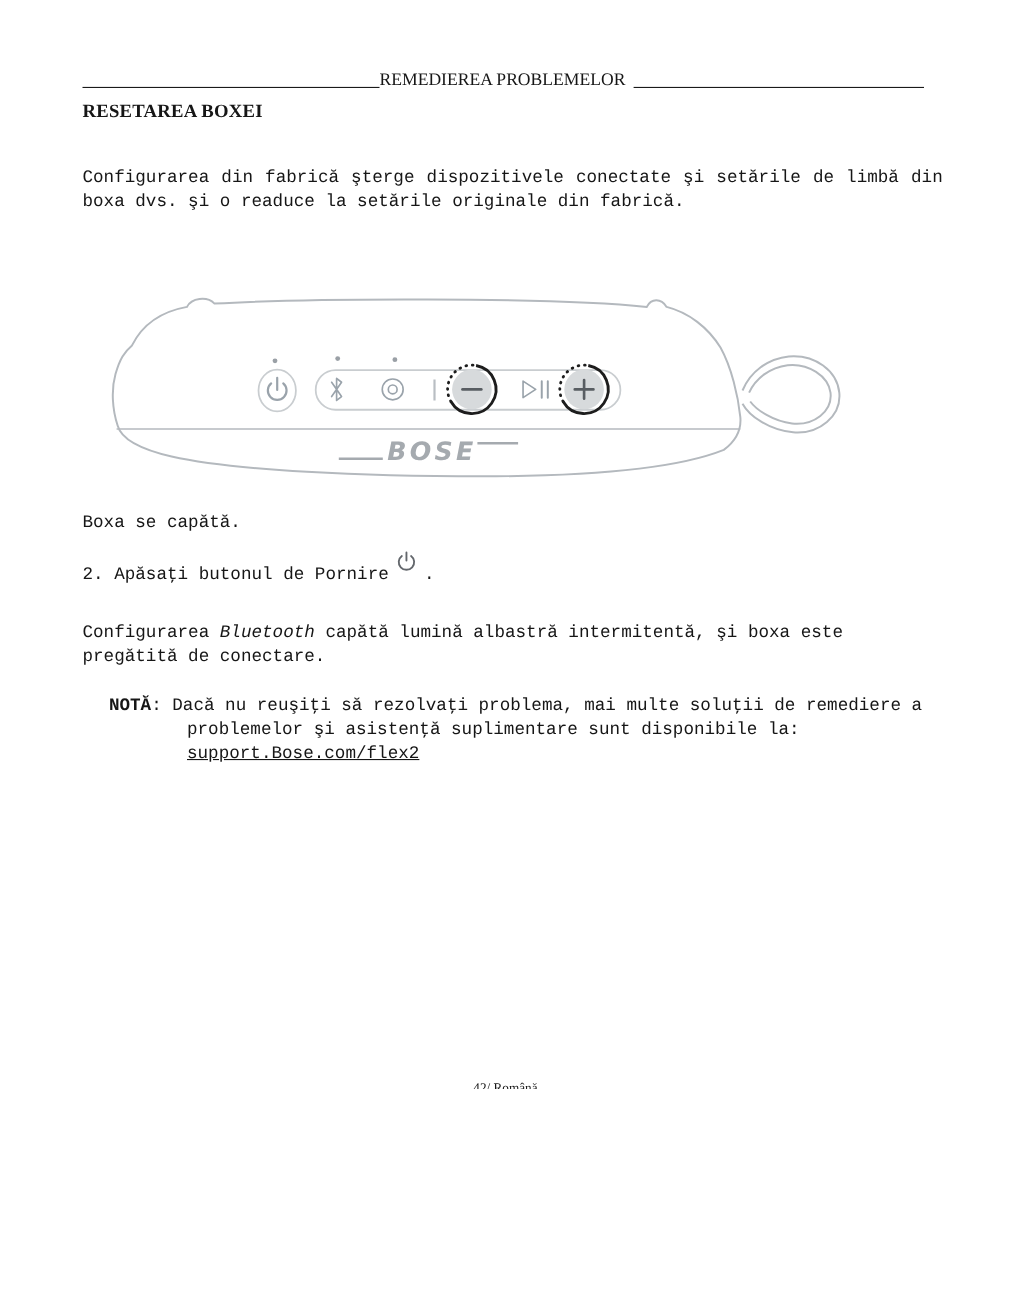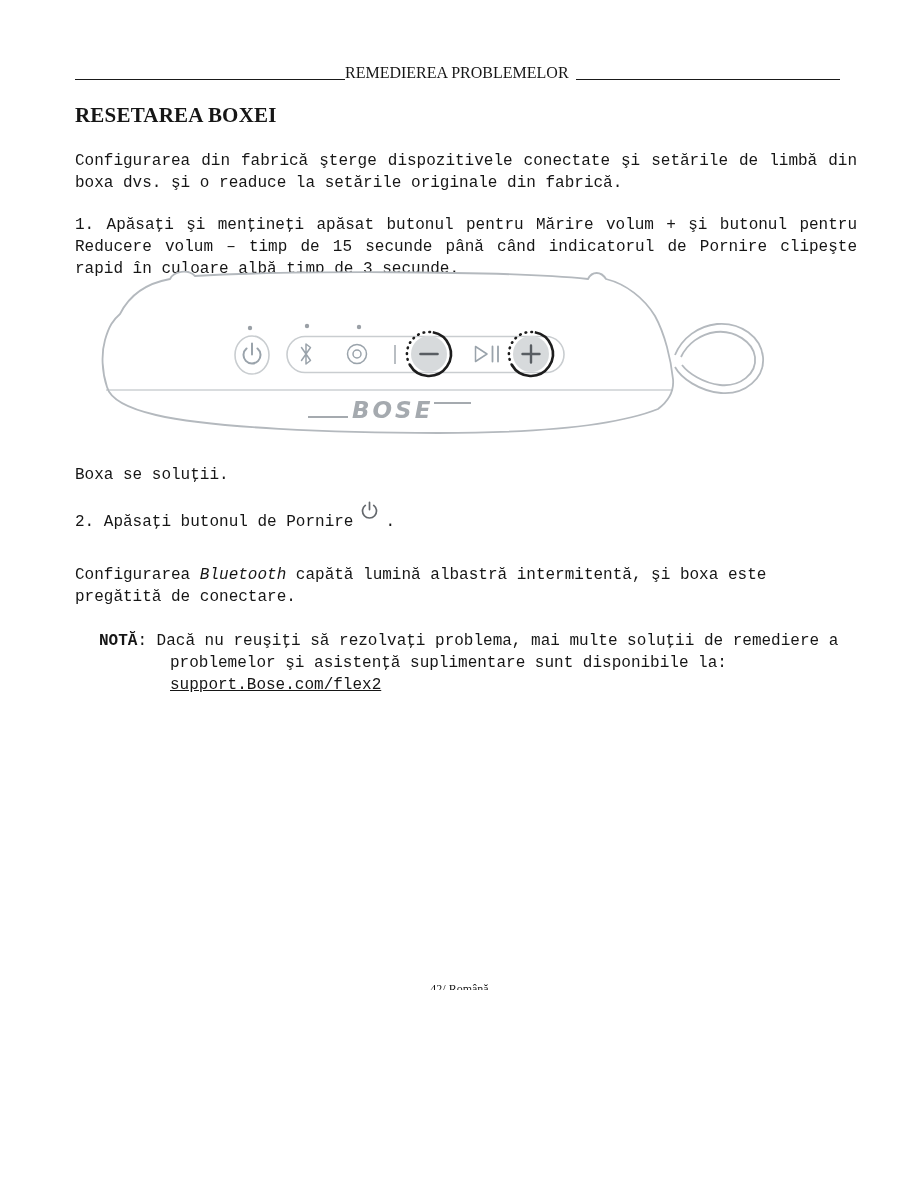--- a/index.html
+++ b/index.html
@@ -8,22 +8,22 @@
     font-family:"Liberation Serif", serif; color:#161616; overflow:hidden;
   }
   
   .header { position:absolute; top:64px; left:75px; right:79px;
             display:flex; align-items:flex-end; }
   .rule { border-bottom:1.4px solid #1a1a1a; height:0; margin-bottom:2px; }
   .rule-left { width:270px; flex:0 0 270px; }
   .rule-right { flex:1; margin-left:7px; }
   .header-title { font-size:16px; line-height:18px; white-space:nowrap; }
   
-  .title { position:absolute; top:102px; left:75px; margin:0;
-           font-size:21px; font-weight:bold; line-height:26px; letter-spacing:0.2px; }
+  .title { position:absolute; top:88px; left:75px; margin:0;
+           font-size:17px; font-weight:bold; line-height:26px; letter-spacing:0.2px; }
   .body { margin:0; font-size:16px; line-height:22px;font-family:Liberation Mono, monospace; }
   .justify { text-align:justify; text-align-last:left; }
   .intro  { position:absolute; top:150px; left:75px; width:782px; }
   .step1  { position:absolute; top:214px; left:75px; width:782px; }
   .figure { position:absolute; top:266px; left:98px; width:680px; height:175px; }
   .result1{ position:absolute; top:464px; left:75px; width:782px; }
   .step2  { position:absolute; top:500px; left:75px; width:782px; }
   .power-inline { vertical-align:7px; margin:0 6px 0 7px; }
   .result2{ position:absolute; top:564px; left:75px; width:782px; }
   .note   { position:absolute; top:630px; left:75px; width:772px;
@@ -41,21 +41,20 @@
   <div class="header">
     <span class="rule rule-left"></span>
     <span class="header-title">REMEDIEREA PROBLEMELOR</span>
     <span class="rule rule-right"></span>
   </div>
 
   <h1 class="title">RESETAREA BOXEI</h1>
 
   <p class="body justify intro">Configurarea din fabrică şterge dispozitivele conectate şi setările de limbă din boxa dvs. şi o readuce la setările originale din fabrică.</p>
 
-  <p class="body justify step1">1. Apăsaţi şi menţineţi apăsat butonul pentru Mărire volum + şi butonul pentru Reducere volum – timp de 15 secunde până când indicatorul de Pornire clipeşte rapid în culoare albă timp de 3 secunde.</p>
 
   <div class="figure">
     <svg width="680" height="175" viewBox="0 0 680 175" xmlns="http://www.w3.org/2000/svg">
 
       <path d="M 22 48 C 32 28, 50 17, 72 13 C 76 5, 90 3, 97 10 C 180 5, 400 4, 490 13 C 494 5, 503 5, 508 13 C 528 18, 546 32, 557 50 C 567 68, 573 94, 575 113 C 576 123, 572 134, 560 143 C 515 161, 430 167, 340 167 C 235 167, 115 162, 58 149 C 28 142, 12 132, 9 121 C 4 106, 3 88, 7 74 C 11 60, 15 54, 22 48 Z" fill="#ffffff" stroke="#b4b9be" stroke-width="1.8"></path>
 
       <path d="M 8 124 L 575 124" stroke="#b4b9be" stroke-width="1.2" fill="none"></path>
 
       <path d="M 577 89 C 584 72, 600 60, 619 58 C 643 56, 663 71, 665 91 C 667 112, 647 129, 623 127 C 601 125, 583 112, 577 101" fill="none" stroke="#b4b9be" stroke-width="1.8"></path>
       <path d="M 583 91 C 589 78, 602 68, 618 66 C 637 64, 655 76, 657 91 C 659 108, 642 121, 622 119 C 605 117, 590 107, 584 99" fill="none" stroke="#b4b9be" stroke-width="1.8"></path>
@@ -88,21 +87,21 @@
       <path d="M 436.8 66.3 A 22 22 0 1 1 413.9 99" fill="none" stroke="#1d1d1d" stroke-width="2.6"></path>
       <path d="M 413.9 99 A 22 22 0 0 1 436.8 66.3" fill="none" stroke="#1d1d1d" stroke-width="2.6" stroke-dasharray="0.6 5.2" stroke-linecap="round"></path>
       <path d="M 424.5 88 L 441.5 88 M 433 79.5 L 433 96.5" stroke="#585d62" stroke-width="2.4" stroke-linecap="round" fill="none"></path>
 
       <path d="M 210 151 L 250 151" stroke="#a5aaaf" stroke-width="2.2" fill="none"></path>
       <text x="254" y="152" font-family="DejaVu Sans, sans-serif" font-style="italic" font-weight="bold" font-size="23" letter-spacing="3" fill="#a5aaaf">BOSE</text>
       <path d="M 336 137 L 373 137" stroke="#a5aaaf" stroke-width="2.2" fill="none"></path>
     </svg>
   </div>
 
-  <p class="body result1">Boxa se soluţii.</p>
+  <p class="body result1">Boxa se capătă.</p>
 
   <p class="body step2"><span>2. Apăsaţi butonul de Pornire</span><svg class="power-inline" width="19" height="19" viewBox="0 0 19 19" xmlns="http://www.w3.org/2000/svg">
         <path d="M 5.3 5.4 A 7 7 0 1 0 13.7 5.4 M 9.5 2.3 L 9.5 9.6" fill="none" stroke="#63676c" stroke-width="1.7" stroke-linecap="round"></path>
       </svg><span>.</span></p>
 
   <p class="body result2"><span>Configurarea </span><i>Bluetooth</i><span> capătă lumină albastră intermitentă, şi boxa este pregătită de conectare.</span></p>
 
   <p class="body note"><b>NOTĂ</b><span>: </span><span>Dacă nu reuşiţi să rezolvaţi problema, mai multe soluţii de remediere a problemelor şi asistenţă suplimentare sunt disponibile la: </span><span class="link">support.Bose.com/flex2</span></p>
 
   <div class="footer">42/ Română</div>

